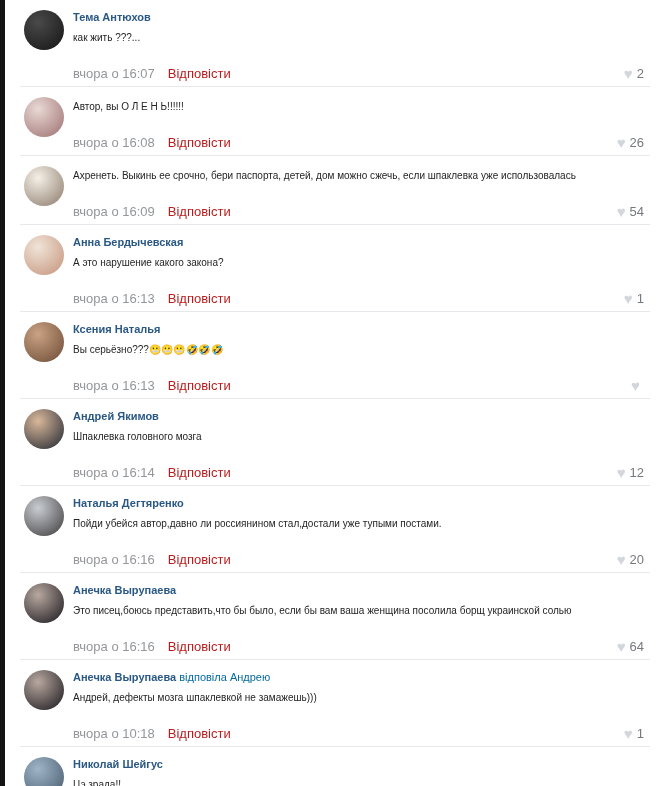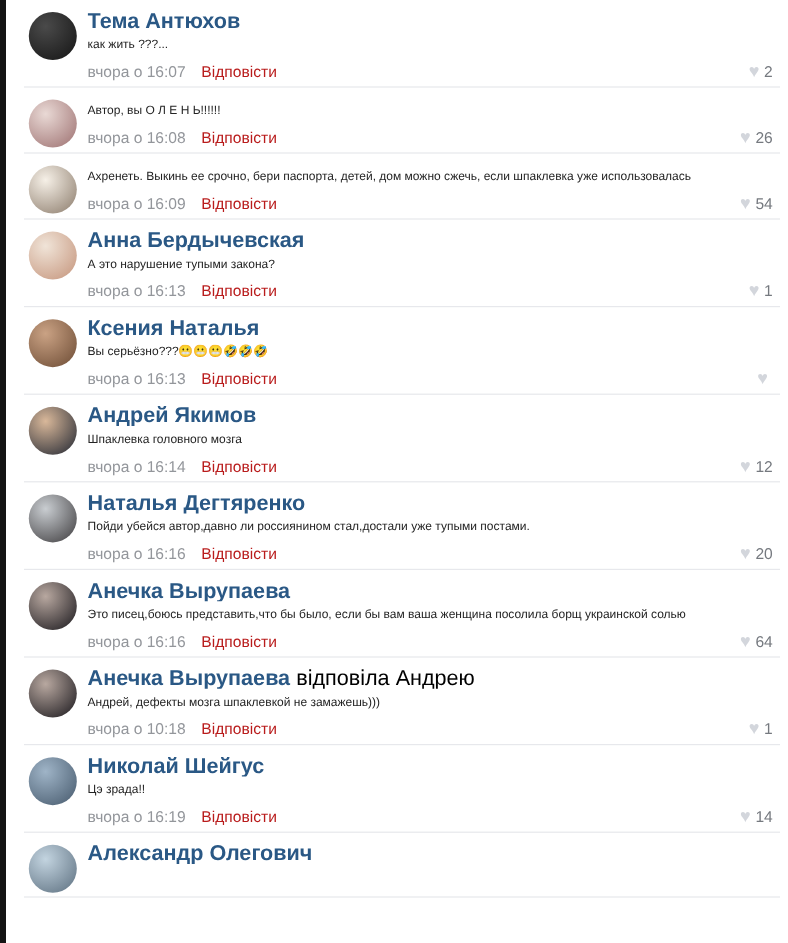--- a/index.html
+++ b/index.html
@@ -23,33 +23,33 @@
   }
   .avatar {
     width: 40px; height: 40px;
     border-radius: 50%;
     flex: none;
     margin-top: 2px;
     cursor: pointer;
     background: #ccc;
   }
   .cbody { flex: 1; margin-left: 9px; min-width: 0; }
-  .head { font-size: 18px; line-height: 18px; white-space: nowrap; overflow: hidden; }
+  .head { font-size: 11px; line-height: 18px; white-space: nowrap; overflow: hidden; }
   .name { color: #2a5885; font-weight: bold; text-decoration: none; cursor: pointer; }
-  .reply-meta { color: #000000; font-weight: normal; }
+  .reply-meta { color: #0369a1; font-weight: normal; }
   .text {
     font-size: 10px; line-height: 20px;
     color: #242424;
     margin-top: 2px;
     word-wrap: break-word;
   }
   .footer {
     display: flex; align-items: center;
     font-size: 13px; line-height: 19px;
-    margin-top: 2px;
+    margin-top: 16px;
   }
   .time { color: #93969b; margin-right: 13px; text-decoration: none; cursor: pointer; }
   .reply { color: #b91c1c; text-decoration: none; cursor: pointer; }
   .likes {
     margin-left: auto;
     display: flex; align-items: center; gap: 4px;
     cursor: pointer;
   }
   .heart { color: #d3d6dc; font-size: 15px; line-height: 1; }
   .like-count { color: #75797f; font-size: 13px; }
@@ -108,21 +108,21 @@
       </div>
     </div>
   </div>
 
   <div class="comment">
     <div class="avatar" style="background: radial-gradient(circle at 35% 30%, rgb(240, 228, 216), rgb(196, 147, 122));"></div>
     <div class="cbody">
       <div class="head">
         <a class="name">Анна Бердычевская</a>
       </div>
-      <div class="text">А это нарушение тупыми закона?</div>
+      <div class="text">А это нарушение какого закона?</div>
       <div class="footer">
         <a class="time">вчора о 16:13</a>
         <a class="reply">Відповісти</a>
         <span class="likes">
           <span class="heart">♥</span>
           <span class="like-count">1</span>
         </span>
       </div>
     </div>
   </div>

